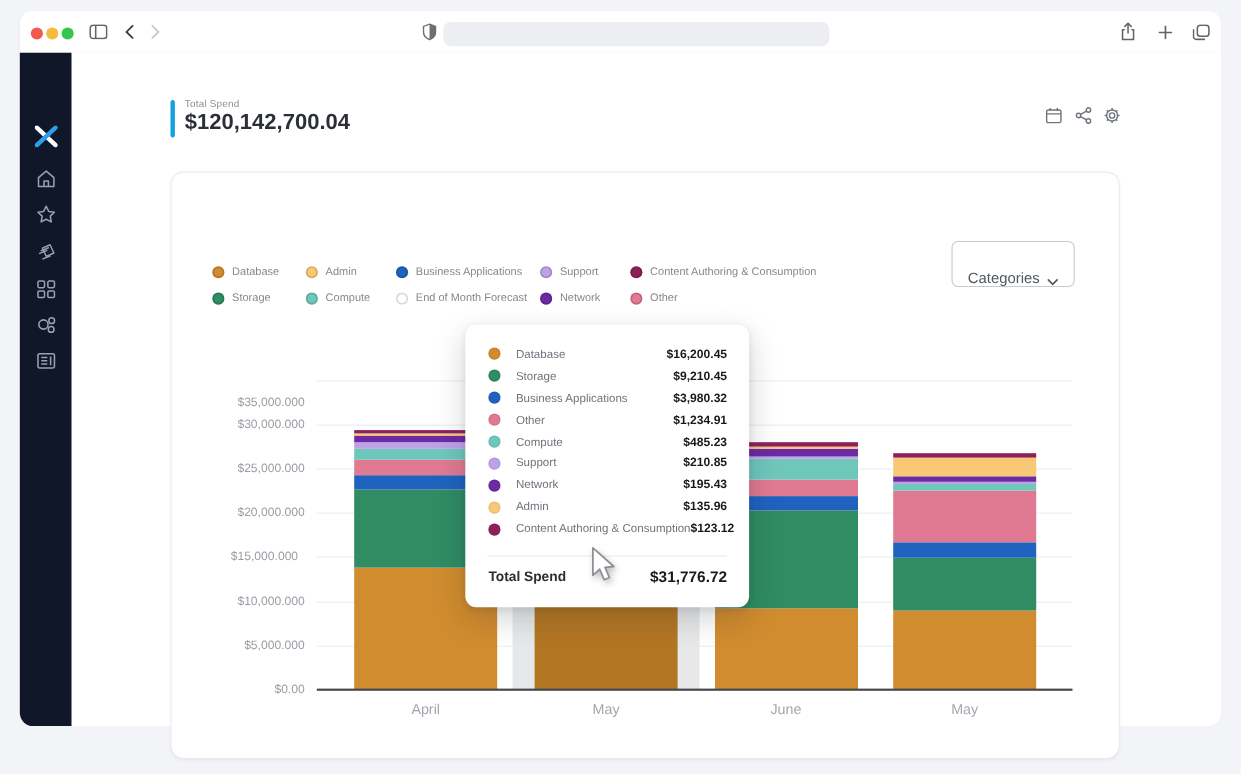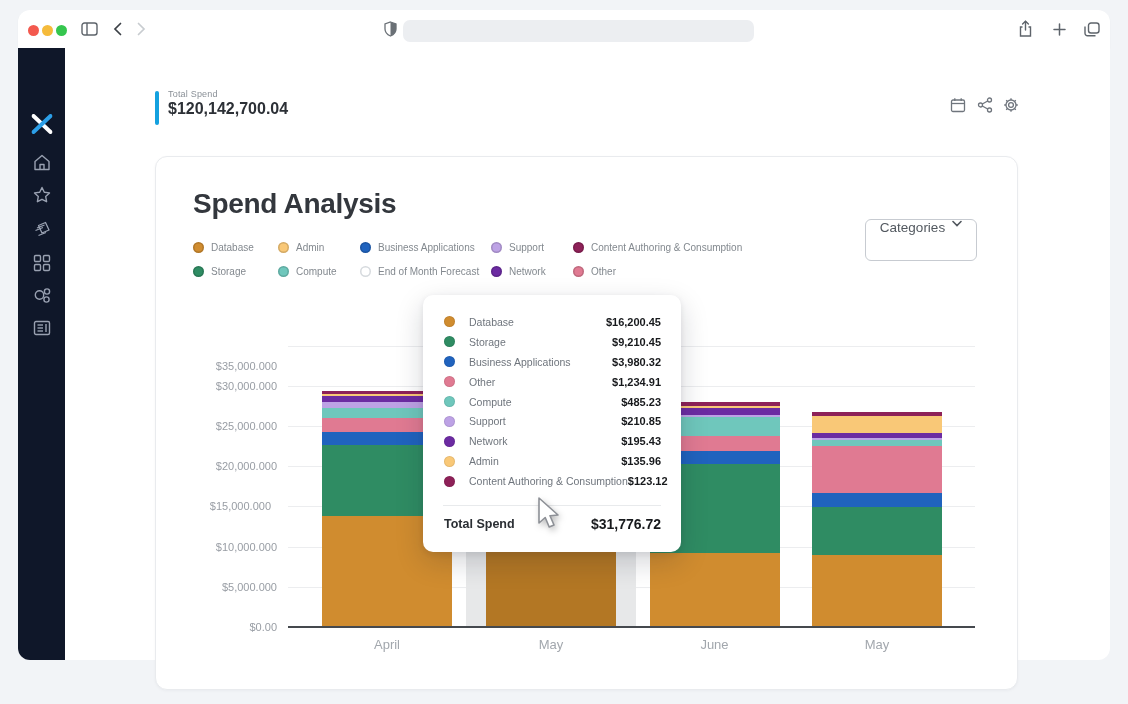--- a/index.html
+++ b/index.html
@@ -17,37 +17,37 @@
 
   
   .app-sidebar{position:absolute;left:18px;top:48px;width:47px;height:612px;background:#0F1729;border-radius:0 0 0 12px;}
   .side-icon{position:absolute;left:50%;transform:translateX(-50%);color:#99A1B1;}
   .side-icon svg{display:block;}
 
   
   .total-spend{position:absolute;left:155px;top:89px;}
   .accent-bar{position:absolute;left:0;top:2px;width:4px;height:34px;border-radius:2px;}
   .ts-label{position:absolute;left:13px;top:0;font-size:9px;color:#8A9097;letter-spacing:.2px;white-space:nowrap;}
-  .ts-value{position:absolute;left:13px;top:11px;font-size:16px;font-weight:700;color:#2C3036;white-space:nowrap;}
+  .ts-value{position:absolute;left:13px;top:11px;font-size:20px;font-weight:700;color:#2C3036;white-space:nowrap;}
   .hdr-icon{position:absolute;top:97px;color:#6F757D;cursor:pointer;}
 
   
   .card{position:absolute;left:155px;top:156px;width:861px;height:532px;background:#FFFFFF;
     border:1px solid #E9EBEE;border-radius:12px;box-shadow:0 1px 3px rgba(16,24,40,.04);}
   .card-title{position:absolute;left:193px;top:188px;font-size:28px;font-weight:700;color:#33373D;letter-spacing:-.3px;}
 
   
   .legend{position:absolute;left:193px;top:240px;}
   .legend-item{position:absolute;display:flex;align-items:center;gap:7px;height:15px;}
   .legend-dot{width:11px;height:11px;border-radius:50%;box-shadow:inset 0 0 0 1.5px rgba(0,0,0,.15);flex:0 0 auto;}
   .legend-label{font-size:10px;color:#83898F;white-space:nowrap;}
 
   
   .cat-btn{position:absolute;left:865px;top:219px;width:110px;height:40px;background:#FFF;border:1px solid #C7CBD1;
-    border-radius:6px;display:flex;align-items:flex-start;justify-content:center;gap:7px;cursor:pointer;}
+    border-radius:6px;display:flex;align-items:flex-end;justify-content:center;gap:7px;cursor:pointer;}
   .cat-btn span{font-size:13.5px;color:#52585F;}
   .cat-btn svg{display:block;color:#52585F;}
 
   
   .ytick-label{position:absolute;width:84px;text-align:right;font-size:11px;color:#989DA4;}
   .gridline{position:absolute;height:1px;background:#ECEDEF;}
   .baseline{position:absolute;height:2px;background:#45494E;z-index:6;}
   .xtick-label{position:absolute;width:120px;text-align:center;font-size:13px;color:#A2A7AD;}
   .hover-band{position:absolute;background:#E7E8E9;z-index:1;}
   .bar-seg{position:absolute;z-index:3;}
@@ -200,21 +200,20 @@
   </span>
   <span class="hdr-icon" style="left:1003px;">
     <svg width="16" height="16" viewBox="0 0 16 16" fill="none" stroke="currentColor" stroke-width="1.3">
       <circle cx="8" cy="8" r="2.4"></circle>
       <path d="M8 1.2 V3 M8 13 V14.8 M1.2 8 H3 M13 8 H14.8 M3.2 3.2 L4.5 4.5 M11.5 11.5 L12.8 12.8 M12.8 3.2 L11.5 4.5 M4.5 11.5 L3.2 12.8"></path>
       <circle cx="8" cy="8" r="5"></circle>
     </svg>
   </span>
 
   <div class="card"></div>
-  <div class="card-title">Spend Analysis</div>
 
   <div class="legend" id="legend">
       <div class="legend-item" style="left: 0px; top: 0px;">
         <div class="legend-dot" style="background: rgb(208, 140, 47);"></div>
         <div class="legend-label">Database</div>
       </div>
       <div class="legend-item" style="left: 85px; top: 0px;">
         <div class="legend-dot" style="background: rgb(249, 200, 119);"></div>
         <div class="legend-label">Admin</div>
       </div>

